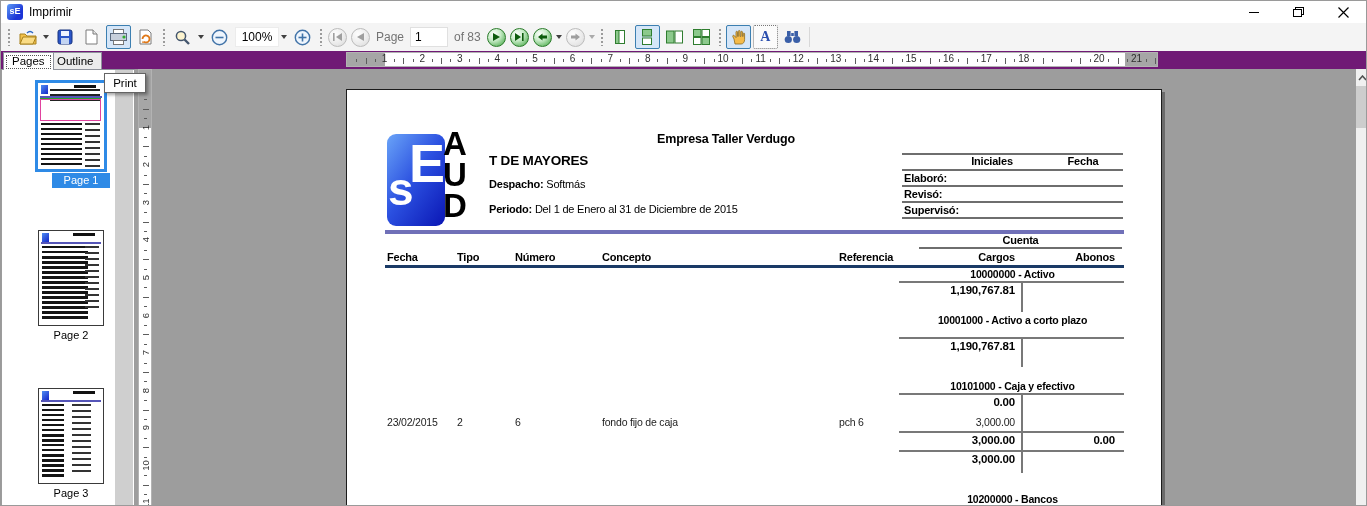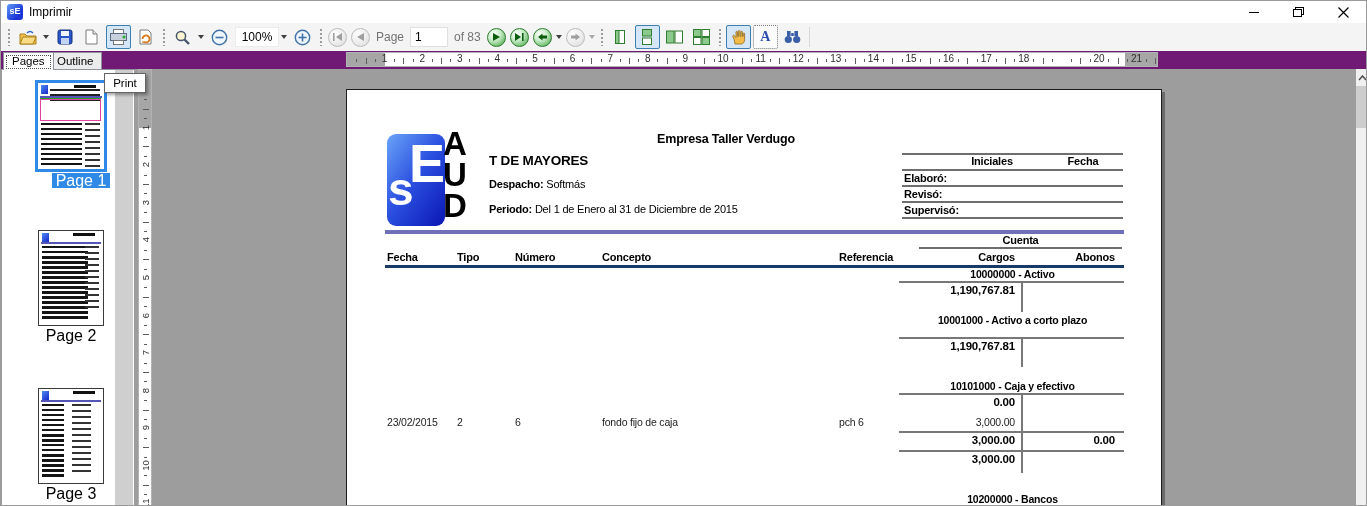--- a/index.html
+++ b/index.html
@@ -45,21 +45,21 @@
   
   #main{position:absolute;top:68px;left:0;width:1367px;height:438px;background:#9d9d9d;}
 
   
   #sidebar{position:absolute;left:0;top:0;width:134px;height:438px;background:#fff;border:1px solid #9c9c9c;border-top-color:#8f939c;}
   #sidebar-scrollbar{position:absolute;right:1px;top:0;width:18px;height:436px;background:#cfcfcf;}
   .thumb{position:absolute;background:#fff;}
   #thumb-1{left:33px;top:10px;width:72px;height:92px;border:3px solid #2e8ae6;}
   #thumb-2{left:36px;top:160px;width:66px;height:96px;border:1px solid #3a3a3a;}
   #thumb-3{left:36px;top:318px;width:66px;height:96px;border:1px solid #3a3a3a;}
-  .thumb-label{position:absolute;width:58px;height:15px;font-size:16px;text-align:center;line-height:15px;}
+  .thumb-label{position:absolute;width:58px;height:15px;font-size:11px;text-align:center;line-height:15px;}
   #thumb-label-1{left:50px;top:103px;background:#2e8ae6;color:#fff;}
   #thumb-label-2{left:40px;top:258px;color:#000;}
   #thumb-label-3{left:40px;top:416px;color:#000;}
   .mini{position:absolute;inset:0;overflow:hidden;background:#fff;}
   .m-logo{position:absolute;left:3px;top:2px;width:7px;height:9px;background:linear-gradient(135deg,#4f8df2,#1526c8);}
   .m-title{position:absolute;right:8px;top:2px;width:22px;height:3px;background:#111;}
   .m-hdr{position:absolute;left:12px;top:6px;right:4px;height:14px;
      background:repeating-linear-gradient(to bottom,#222 0 2px,transparent 2px 5px);}
   .m-blue{position:absolute;left:2px;right:2px;top:13px;height:2px;background:#5555b8;}
   .m-rows{position:absolute;left:3px;top:24px;width:62%;bottom:4px;

